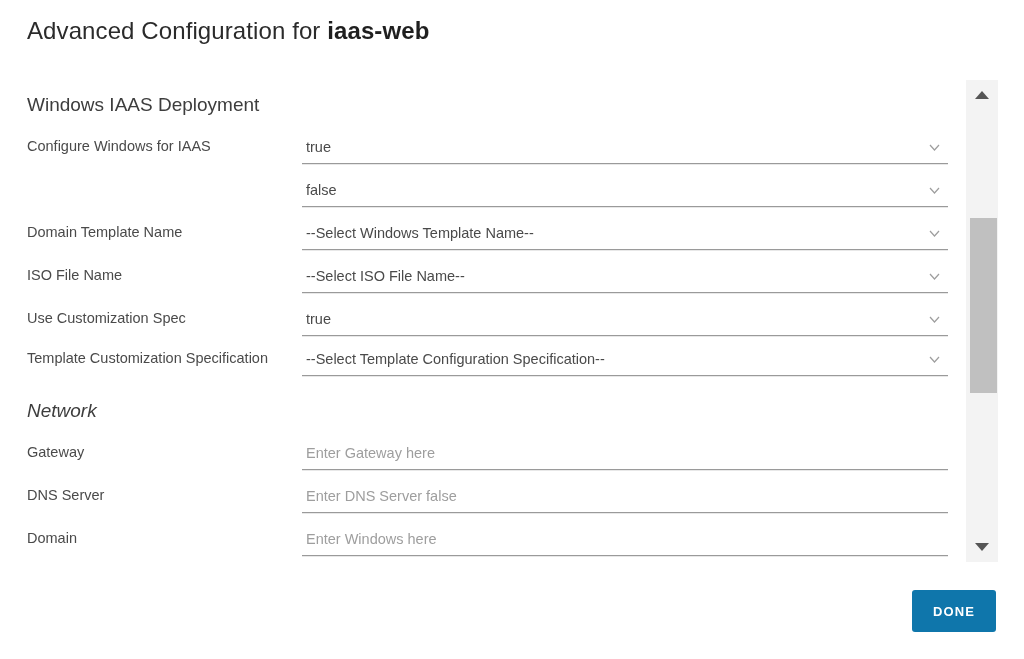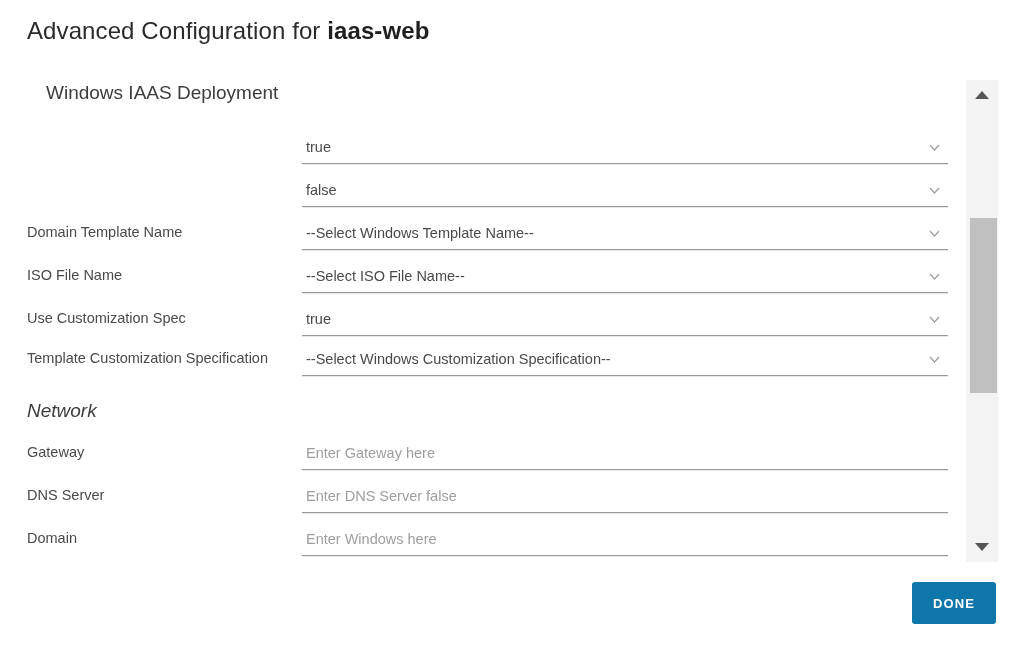--- a/index.html
+++ b/index.html
@@ -145,21 +145,21 @@
     position: absolute;
     left: 2px;
     width: 27px;
     background: #c0c0c0;
   }
 
   
   .footer {
     position: absolute;
     left: 0;
-    bottom: 12px;
+    bottom: 4px;
     width: 1024px;
     height: 97px;
   }
   .done-button {
     position: absolute;
     left: 912px;
     top: 32px;
     width: 84px;
     height: 42px;
     background: #0f76ab;
@@ -175,22 +175,23 @@
   }
 </style>
 </head>
 <body>
 
 <div class="page-title">
   <span>Advanced Configuration for </span><span class="strong">iaas-web</span>
 </div>
 
 <div class="form-scroll-area" id="form-area">
-    <div class="section-heading" style="top: 2px; margin-left: 19px;">Windows IAAS Deployment</div>
+    <div class="section-heading" style="top: 14px;">Windows IAAS Deployment</div>
     <div class="field-row" style="top: 57px;">
+      <div class="field-label">Configure Windows for IAAS</div>
       <div class="field-control">
         <div class="field-value">true</div>
         <span class="chevron-down-icon">
           <svg width="11" height="11" viewBox="0 0 11 11" xmlns="http://www.w3.org/2000/svg">
             <path d="M1 3 L5.5 8 L10 3" fill="none" stroke="#9e9e9e" stroke-width="1.2"></path>
           </svg>
         </span>
       </div>
     </div>
     <div class="field-row" style="top: 100px;">
@@ -232,21 +233,21 @@
         <span class="chevron-down-icon">
           <svg width="11" height="11" viewBox="0 0 11 11" xmlns="http://www.w3.org/2000/svg">
             <path d="M1 3 L5.5 8 L10 3" fill="none" stroke="#9e9e9e" stroke-width="1.2"></path>
           </svg>
         </span>
       </div>
     </div>
     <div class="field-row" style="top: 269px;">
       <div class="field-label">Template Customization Specification</div>
       <div class="field-control">
-        <div class="field-value">--Select Windows Customization Specification--</div>
+        <div class="field-value">--Select Template Configuration Specification--</div>
         <span class="chevron-down-icon">
           <svg width="11" height="11" viewBox="0 0 11 11" xmlns="http://www.w3.org/2000/svg">
             <path d="M1 3 L5.5 8 L10 3" fill="none" stroke="#9e9e9e" stroke-width="1.2"></path>
           </svg>
         </span>
       </div>
     </div>
     <div class="section-heading" style="top: 320px; font-style: italic;">Network</div>
     <div class="field-row" style="top: 363px;">
       <div class="field-label">Gateway</div>

